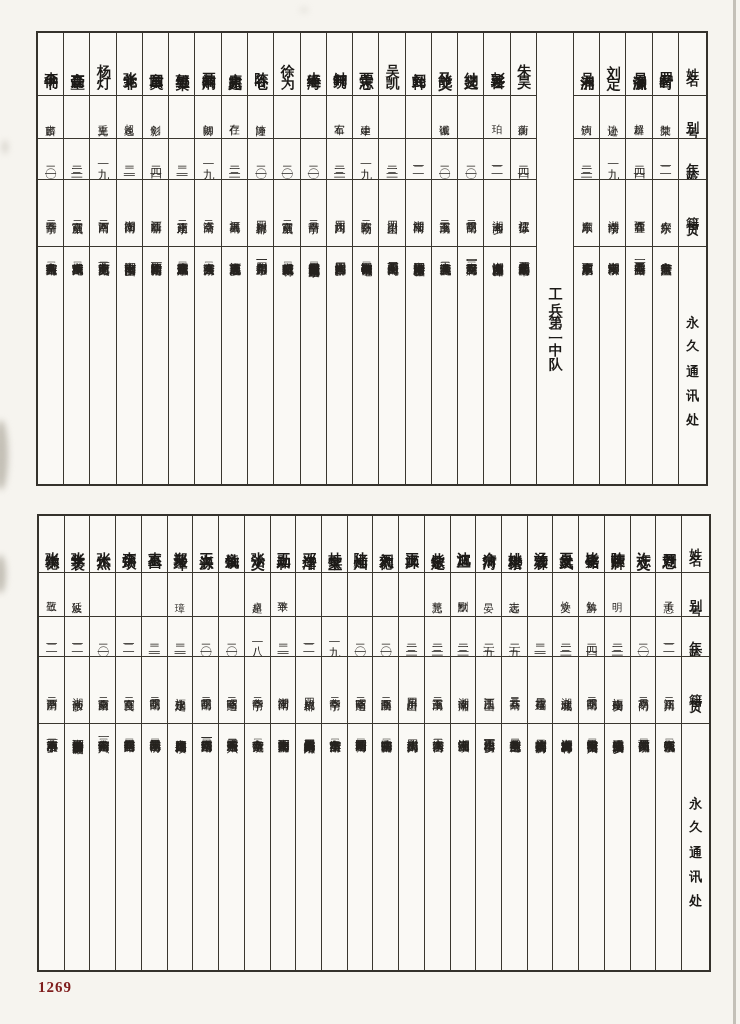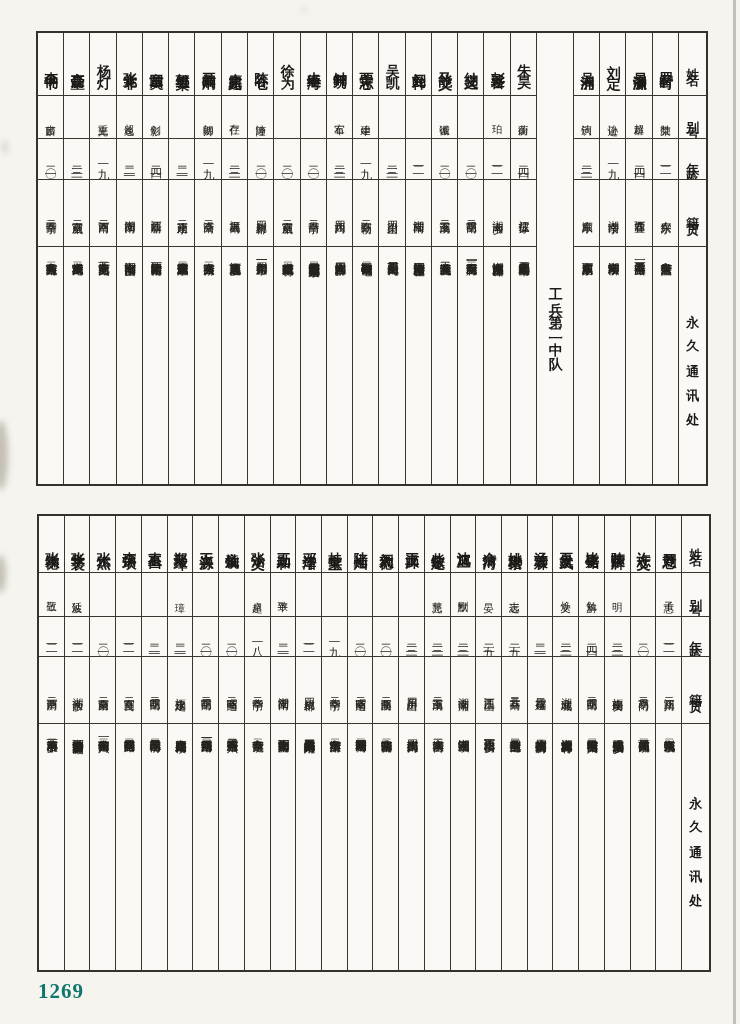--- a/index.html
+++ b/index.html
@@ -55,21 +55,21 @@
   .address-text{font-size:11.5px;line-height:1.04;letter-spacing:.02em;}
   .hcell .vtext{font-size:13px;font-weight:700;letter-spacing:.45em;color:#1c1a17;}
   .hcell.r4 .vtext{letter-spacing:1.9em;}
   .divider-label{
     font-size:14px;font-weight:700;letter-spacing:1.0em;
     margin-top:118px;color:#1c1a17;
   }
   
   .page-number{
     position:absolute;left:38px;top:979px;
-    font-size:21px;font-weight:600;color:#0f766e;letter-spacing:1px;
+    font-size:15px;font-weight:600;color:#7f1d1d;letter-spacing:1px;
     font-family:"Liberation Serif", serif;
   }
   
   .scan-edge-right{
     position:absolute;right:4px;top:0;width:3px;height:1024px;
     background:#b3afa6;opacity:.75;
   }
   .smudge{position:absolute;background:#c3bfb5;border-radius:50%;filter:blur(3px);}
   .smudge1{left:-6px;top:420px;width:14px;height:70px;}
   .smudge2{left:-5px;top:555px;width:11px;height:38px;}

